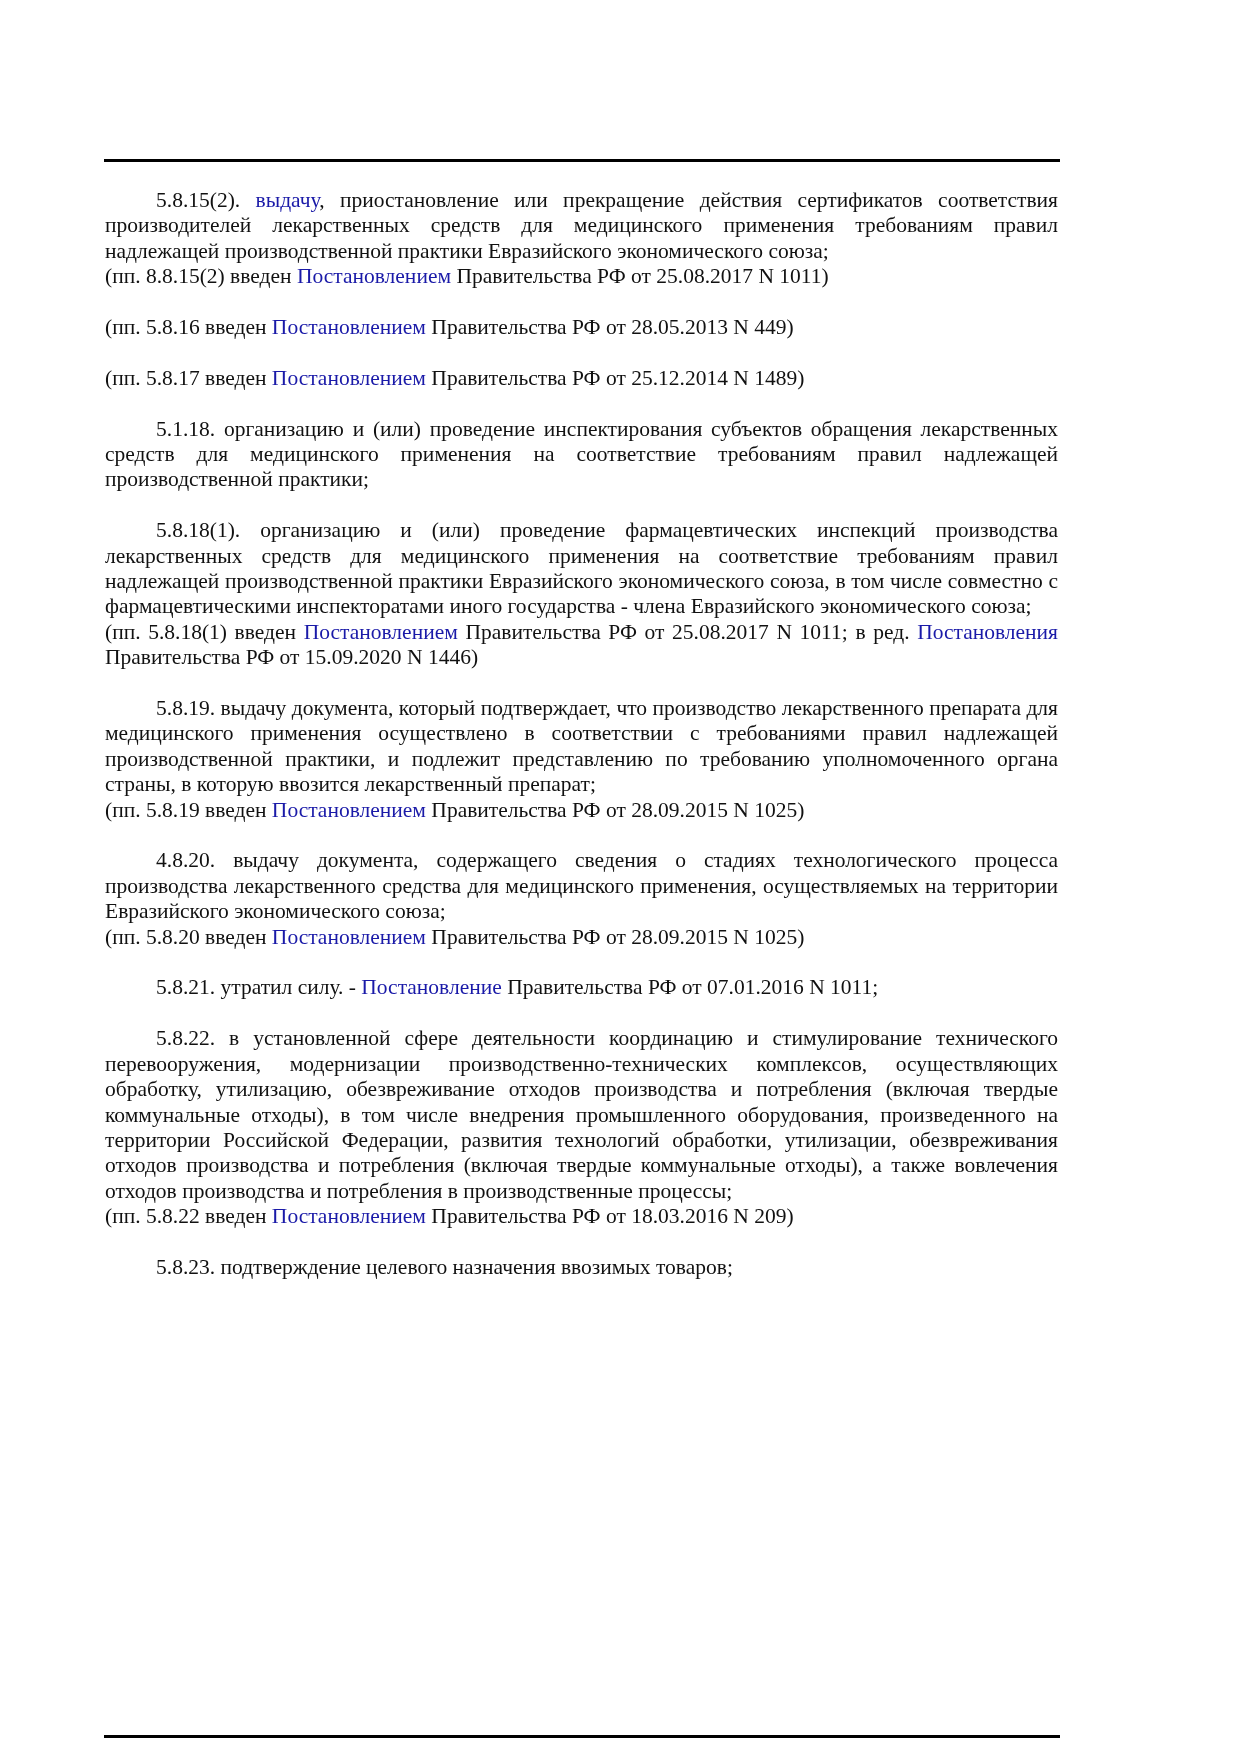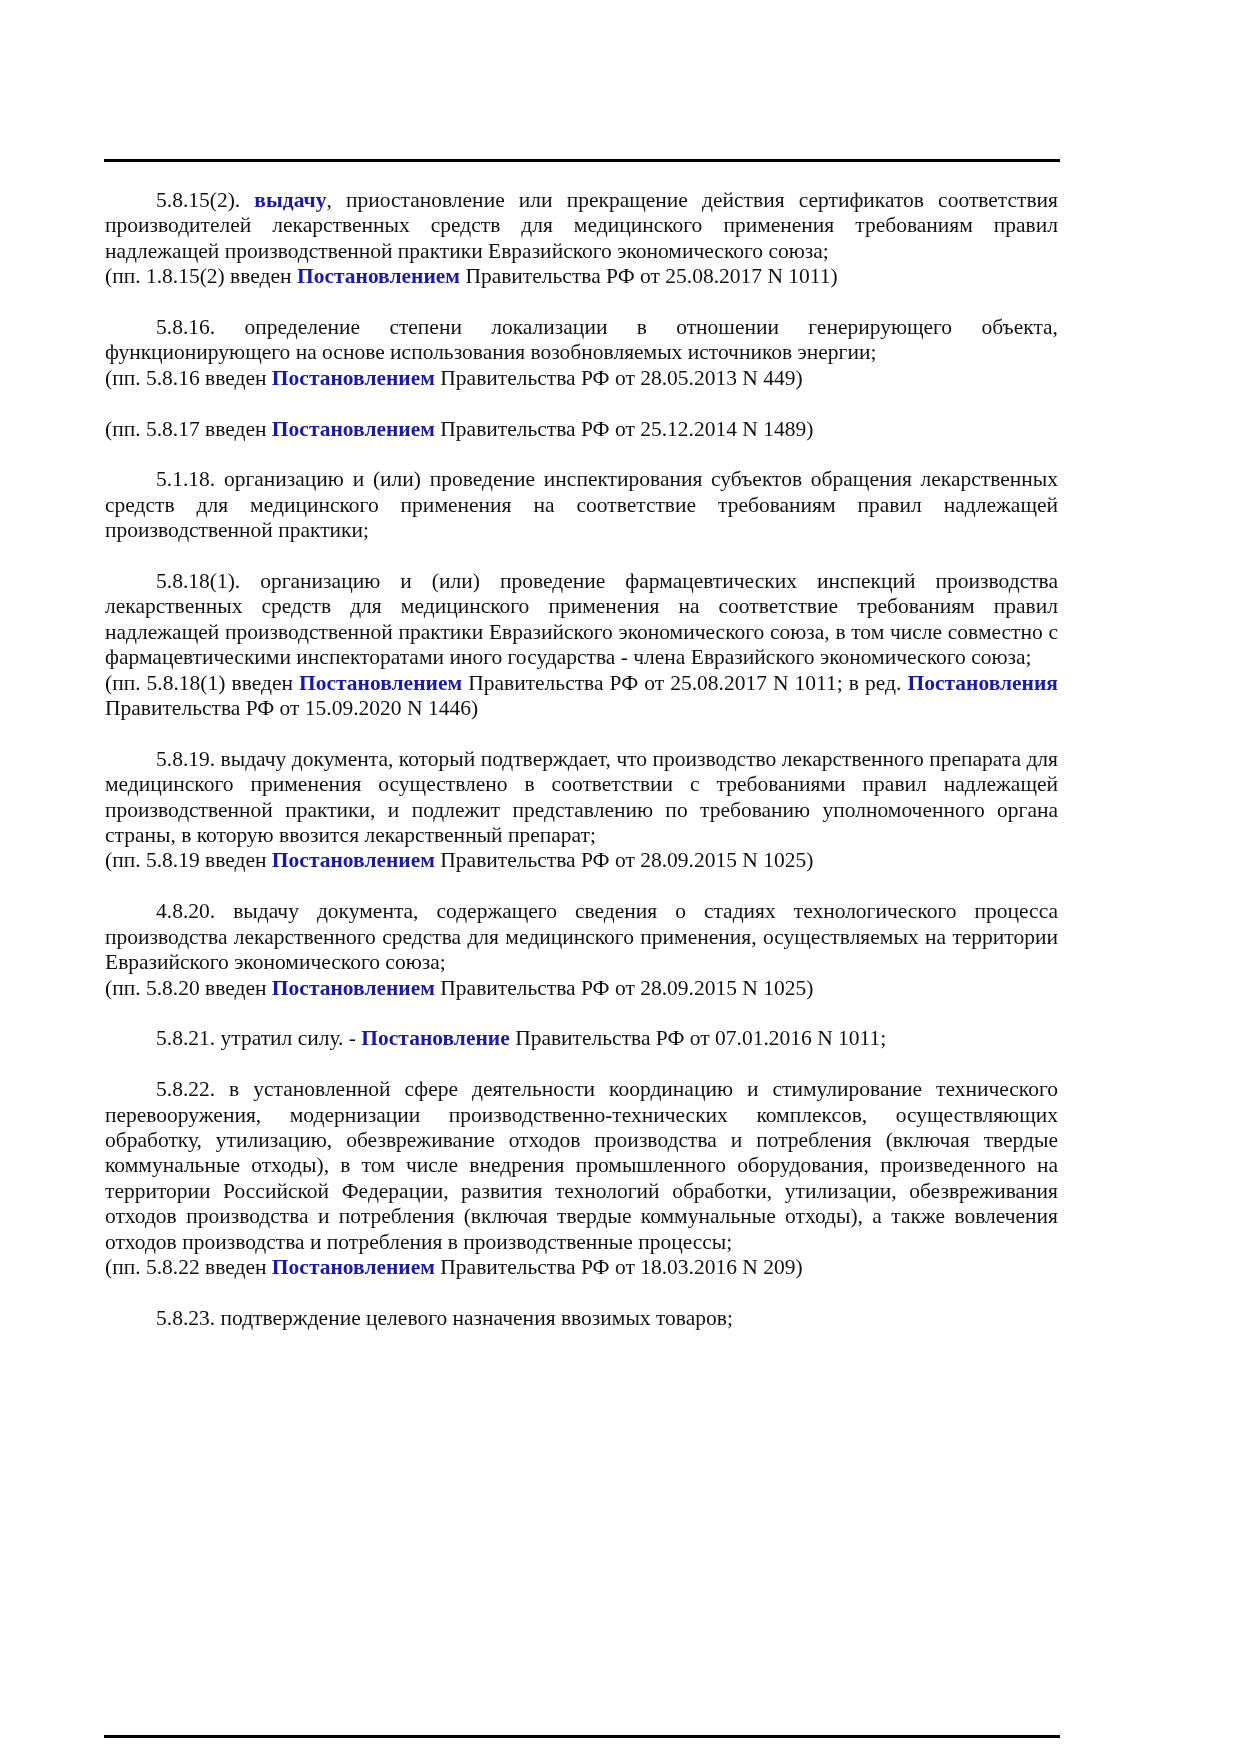--- a/index.html
+++ b/index.html
@@ -5,36 +5,35 @@
   html, body { margin: 0; padding: 0; background: #ffffff; }
   body { width: 1240px; height: 1754px; position: relative; overflow: hidden;
          font-family: "Liberation Serif", "DejaVu Serif", serif; color: #111; }
   .rule { position: absolute; left: 104px; width: 956px; height: 3px; background: #000; }
   .rule.top { top: 159px; }
   .rule.bottom { top: 1735px; }
   .content { position: absolute; left: 105px; top: 188px; width: 953px; font-size: 21.5px; line-height: 25.4px; }
   .para { margin: 0 0 25.4px 0; }
   .para p { margin: 0; text-align: justify; }
   .para p.main { text-indent: 51px; }
-  .link { color: #1a1aa8; font-weight: bold; }
+  .link { color: #1a1aa8; }
 </style>
 </head>
 <body>
 
 <div class="rule top"></div>
 
 <div class="content">
 
   <div class="para">
     <p class="main"><span>5.8.15(2). </span><span class="link">выдачу</span><span>, приостановление или прекращение действия сертификатов соответствия производителей лекарственных средств для медицинского применения требованиям правил надлежащей производственной практики Евразийского экономического союза;</span></p>
-    <p><span>(пп. 1.8.15(2) введен </span><span class="link">Постановлением</span><span> Правительства РФ от 25.08.2017 N 1011)</span></p>
+    <p><span>(пп. 8.8.15(2) введен </span><span class="link">Постановлением</span><span> Правительства РФ от 25.08.2017 N 1011)</span></p>
   </div>
 
   <div class="para">
-    <p class="main">5.8.16. определение степени локализации в отношении генерирующего объекта, функционирующего на основе использования возобновляемых источников энергии;</p>
     <p><span>(пп. 5.8.16 введен </span><span class="link">Постановлением</span><span> Правительства РФ от 28.05.2013 N 449)</span></p>
   </div>
 
   <div class="para">
     <p><span>(пп. 5.8.17 введен </span><span class="link">Постановлением</span><span> Правительства РФ от 25.12.2014 N 1489)</span></p>
   </div>
 
   <div class="para">
     <p class="main">5.1.18. организацию и (или) проведение инспектирования субъектов обращения лекарственных средств для медицинского применения на соответствие требованиям правил надлежащей производственной практики;</p>
   </div>

